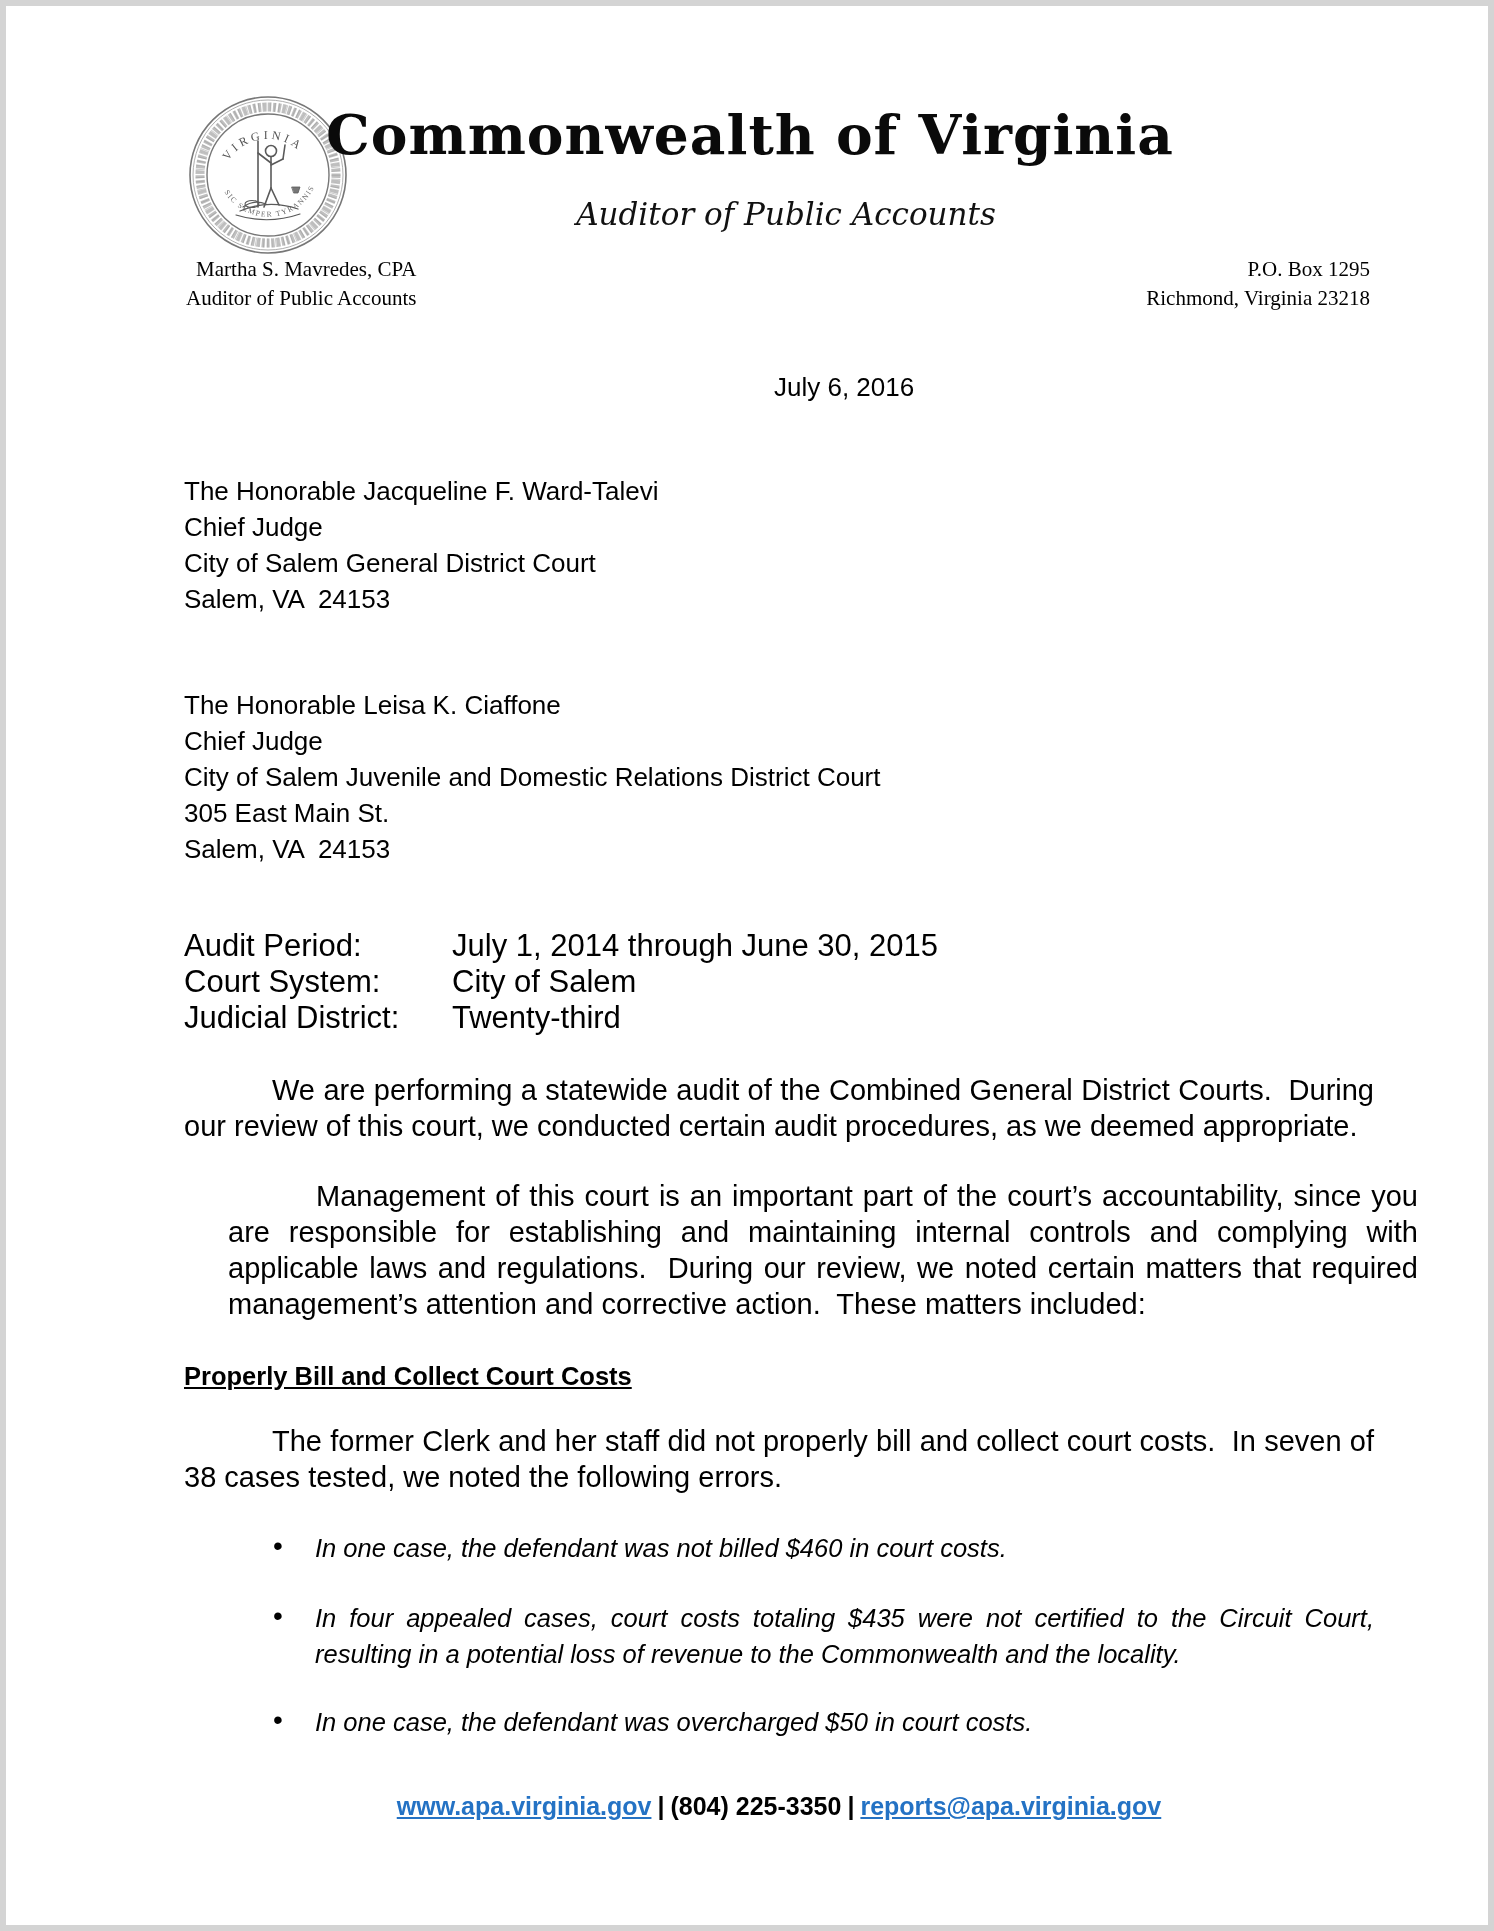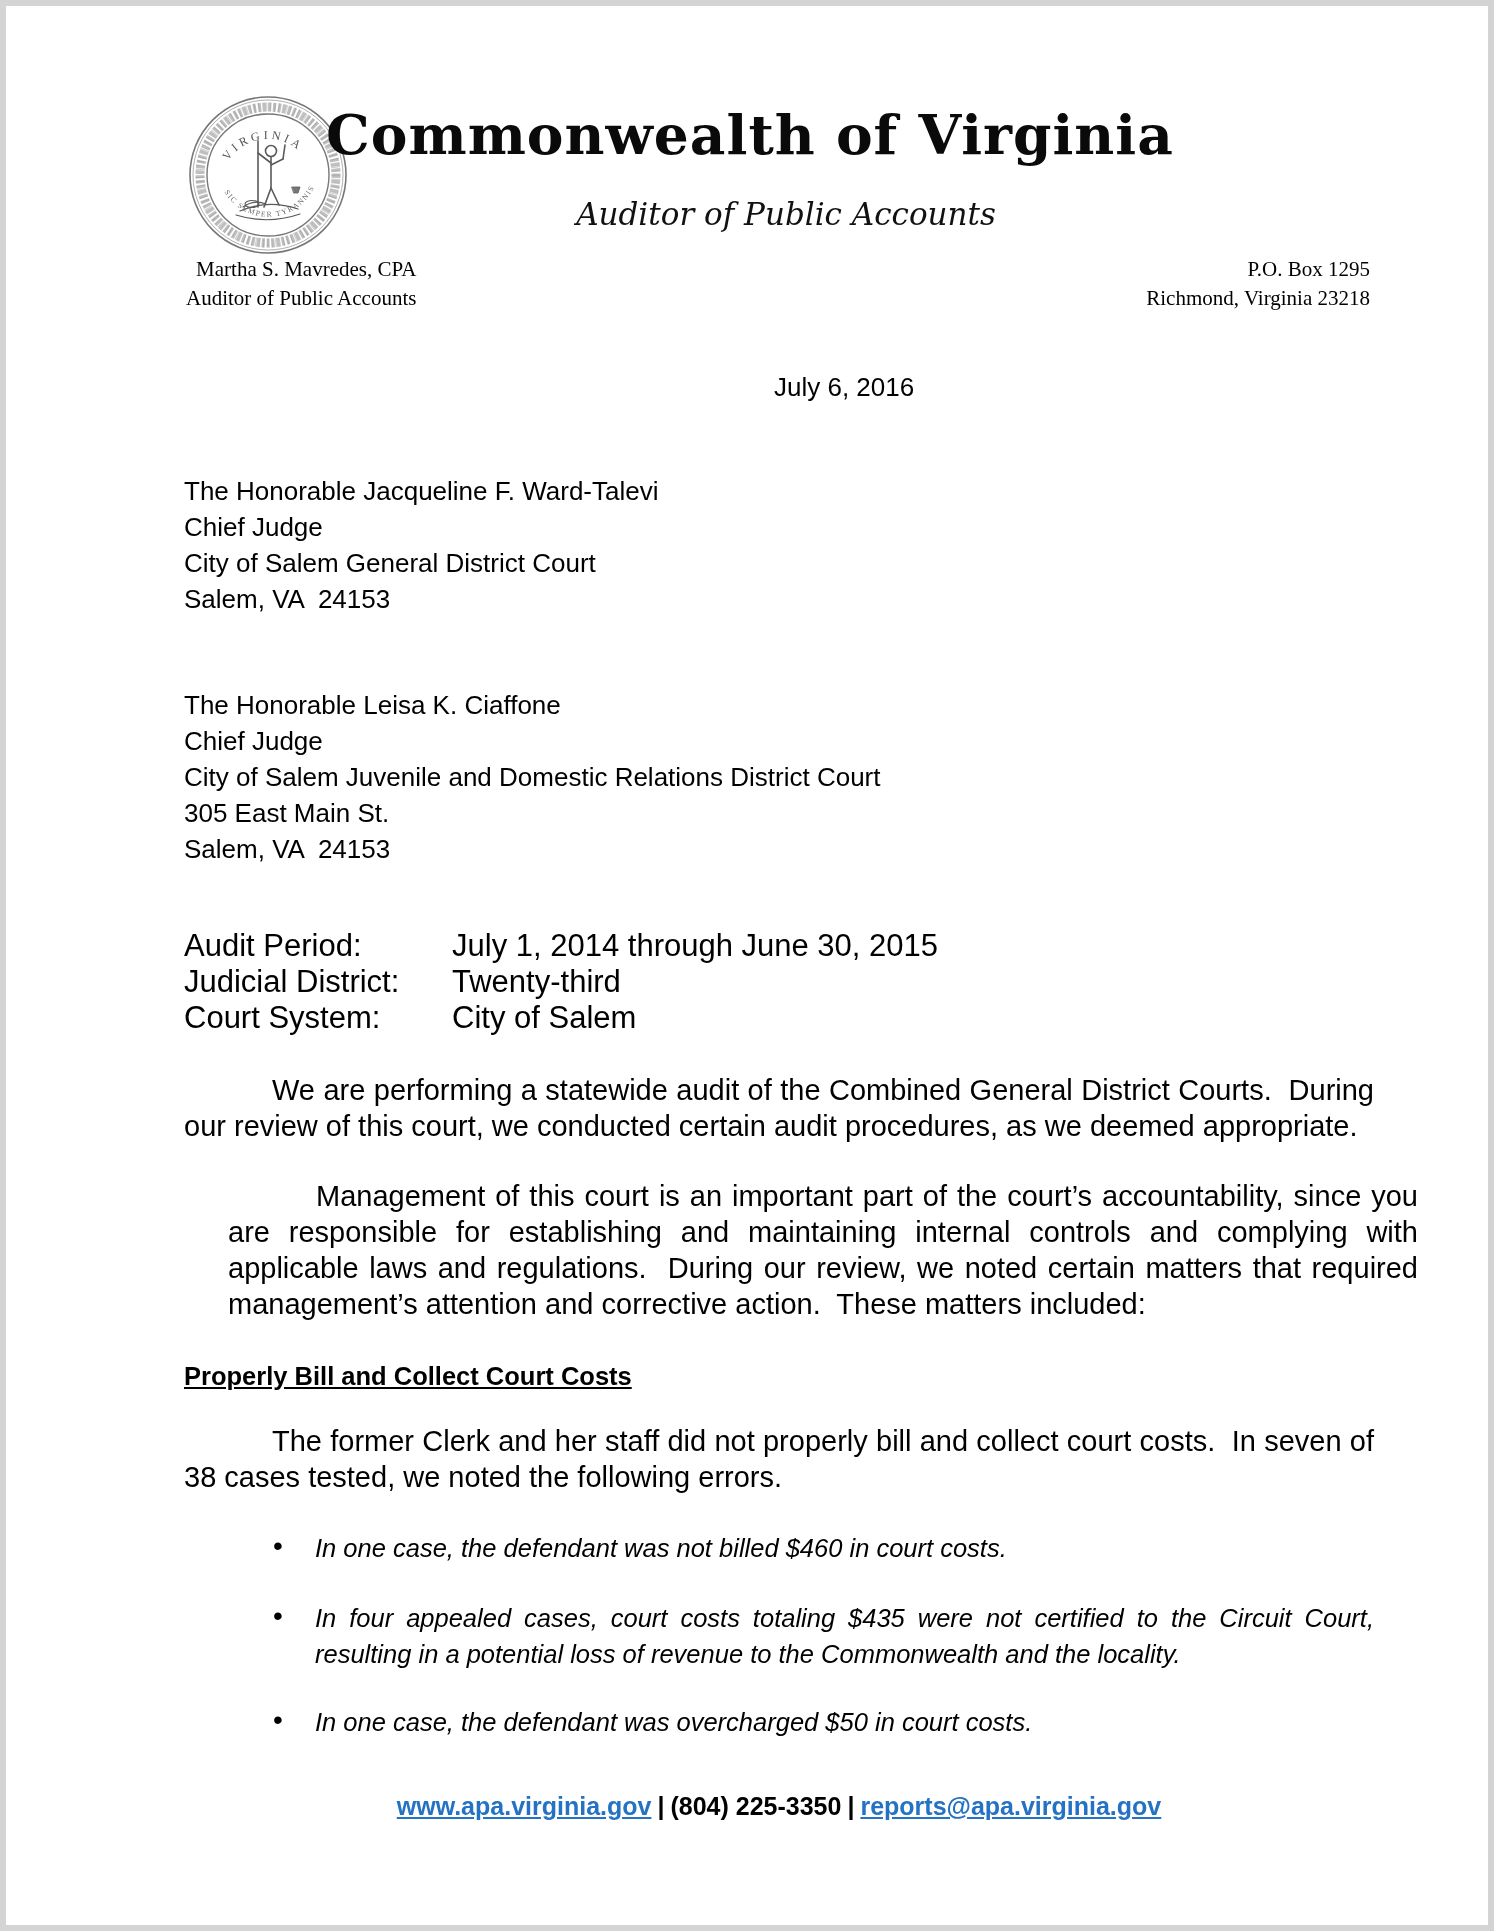--- a/index.html
+++ b/index.html
@@ -133,26 +133,26 @@
   <div data-bind="recipients.1.lines.3">305 East Main St.</div>
   <div data-bind="recipients.1.lines.4">Salem, VA  24153</div>
 </div>
 
 <div class="audit">
   <div class="audit-row">
     <div class="audit-label" data-bind="audit_info.rows.0.label">Audit Period:</div>
     <div data-bind="audit_info.rows.0.value">July 1, 2014 through June 30, 2015</div>
   </div>
   <div class="audit-row">
+    <div class="audit-label" data-bind="audit_info.rows.1.label">Court System:</div>
+    <div data-bind="audit_info.rows.1.value">City of Salem</div>
+  </div>
+  <div class="audit-row">
     <div class="audit-label" data-bind="audit_info.rows.2.label">Judicial District:</div>
     <div data-bind="audit_info.rows.2.value">Twenty-third</div>
-  </div>
-  <div class="audit-row">
-    <div class="audit-label" data-bind="audit_info.rows.1.label">Court System:</div>
-    <div data-bind="audit_info.rows.1.value">City of Salem</div>
   </div>
 </div>
 
 <div class="para p1" data-bind="body.paragraph1">We are performing a statewide audit of the Combined General District Courts.  During our review of this court, we conducted certain audit procedures, as we deemed appropriate.</div>
 <div class="para p2" data-bind="body.paragraph2">Management of this court is an important part of the court’s accountability, since you are responsible for establishing and maintaining internal controls and complying with applicable laws and regulations.  During our review, we noted certain matters that required management’s attention and corrective action.  These matters included:</div>
 
 <div class="section-heading" data-bind="body.section_heading">Properly Bill and Collect Court Costs</div>
 
 <div class="para p3" data-bind="body.paragraph3">The former Clerk and her staff did not properly bill and collect court costs.  In seven of 38 cases tested, we noted the following errors.</div>
 

